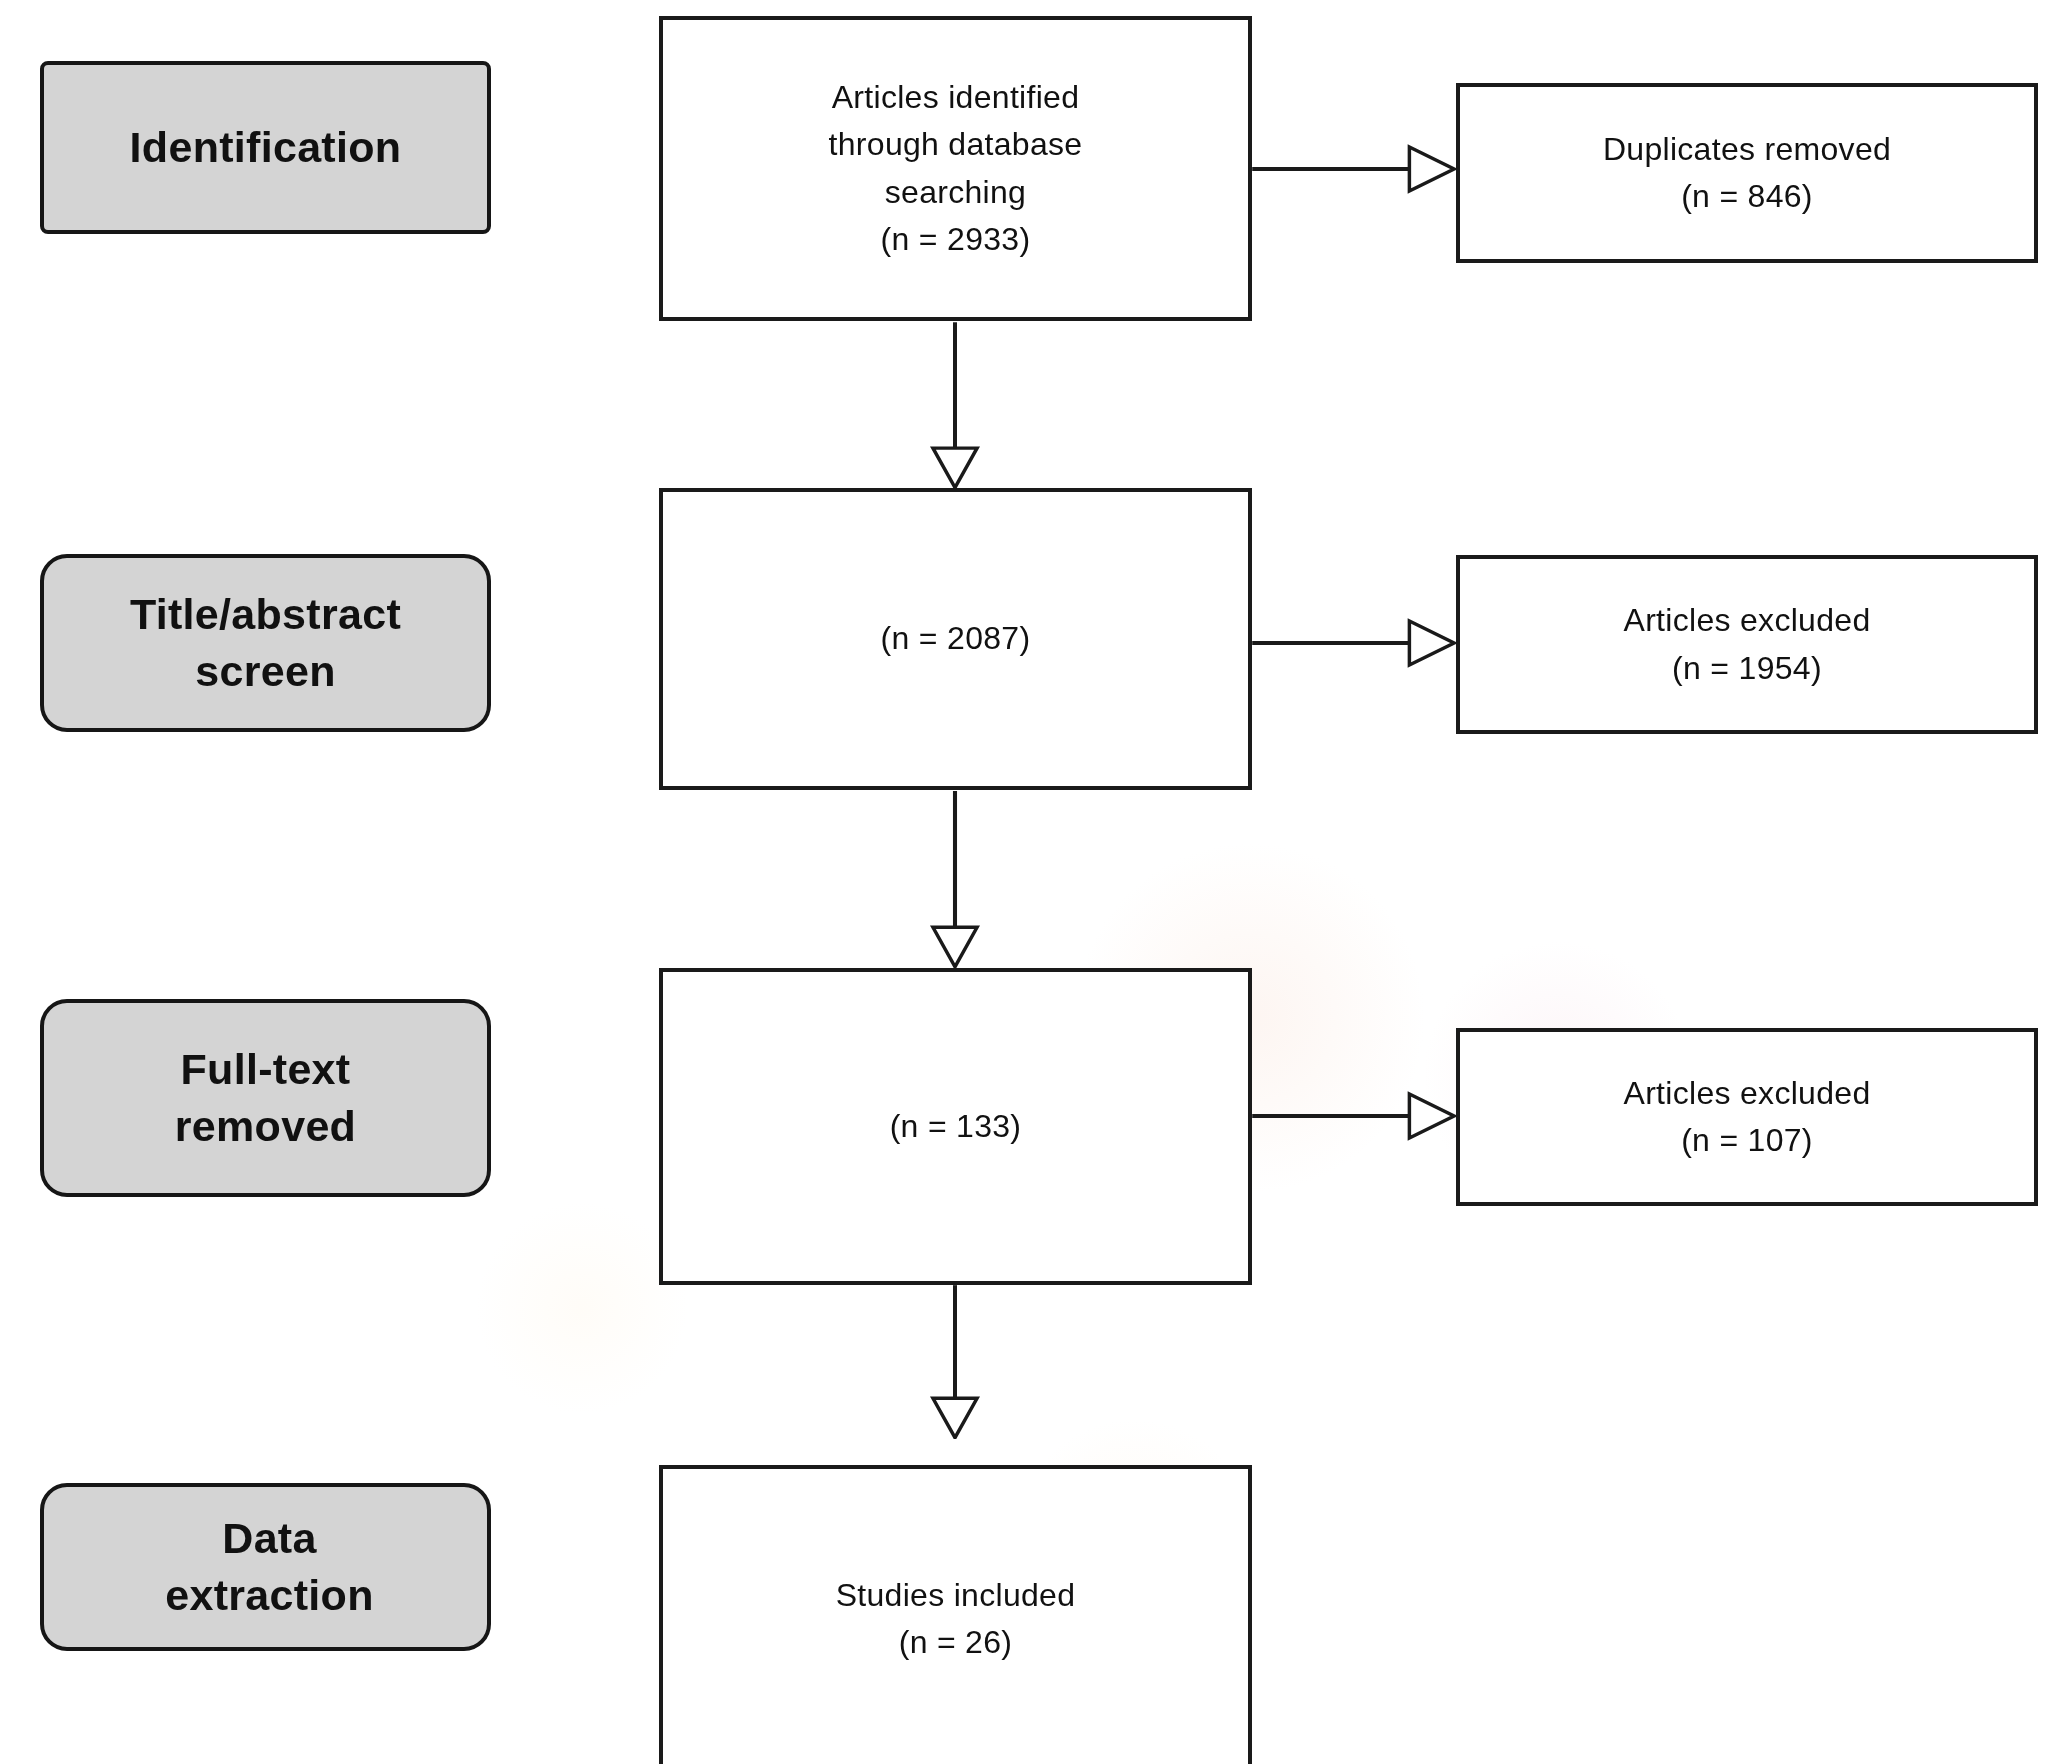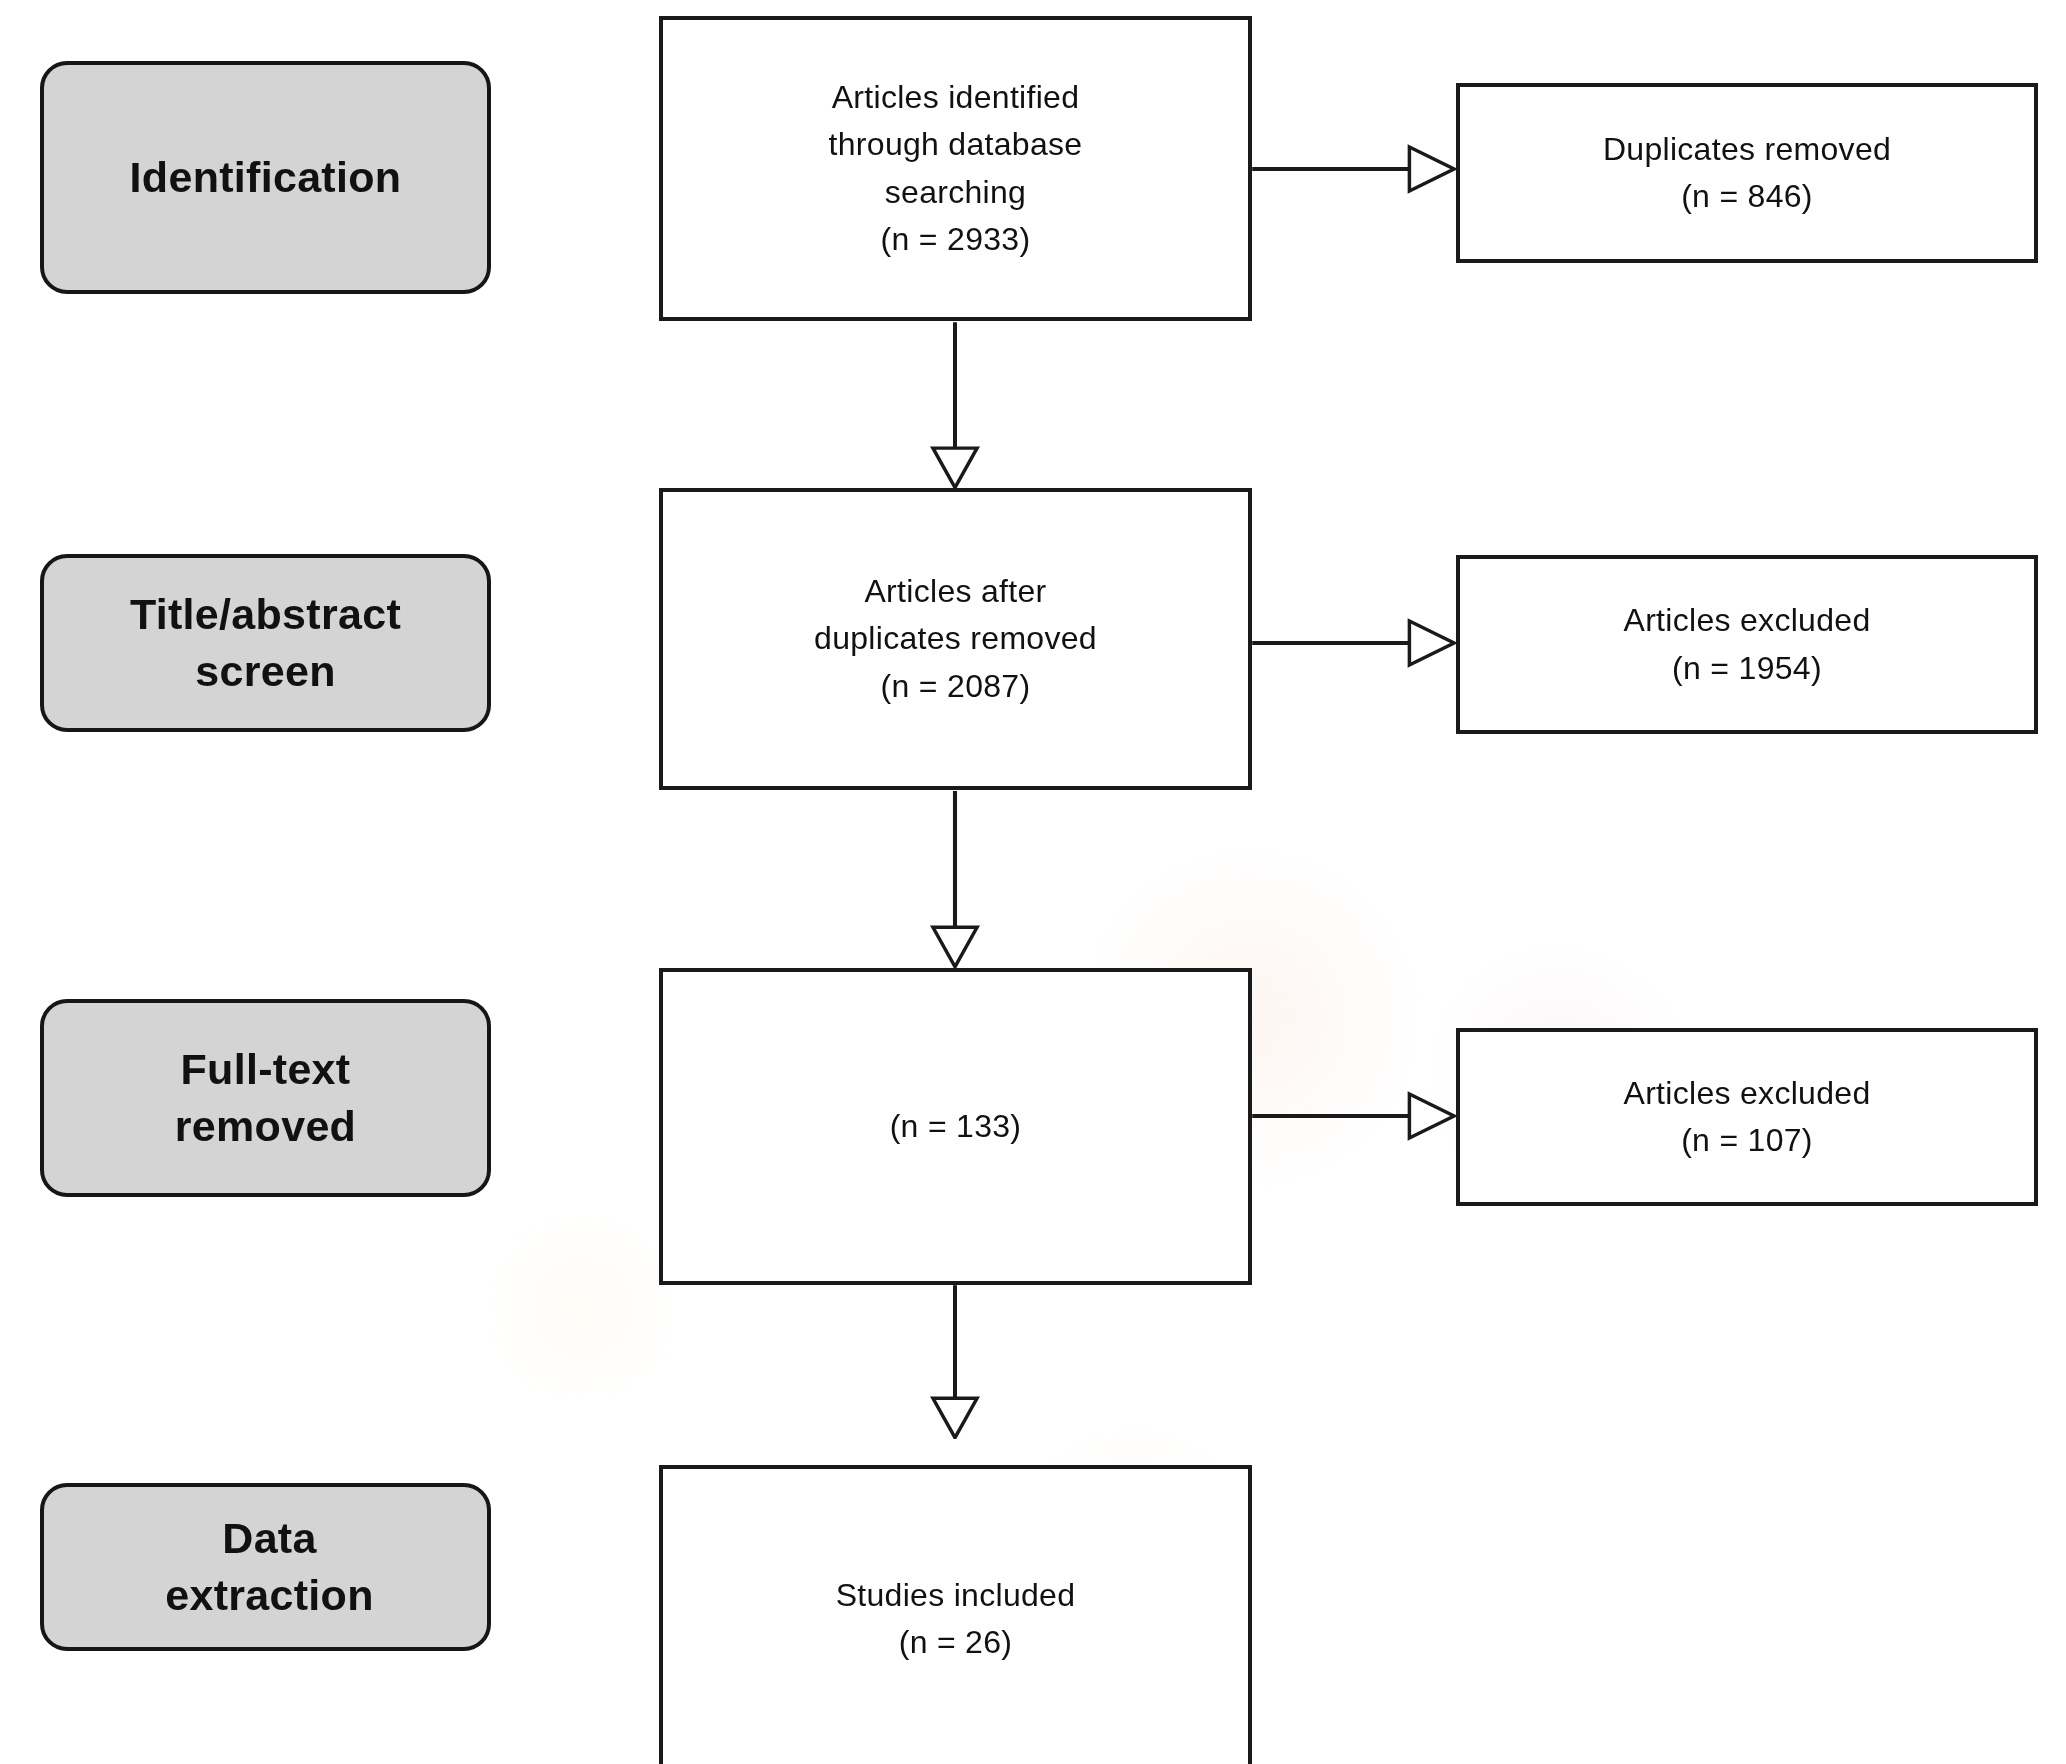--- a/index.html
+++ b/index.html
@@ -71,21 +71,21 @@
 
   #main-0 { top: 16.3px;   height: 305px; }
   #main-1 { top: 488px;  height: 302px; }
   #main-2 { top: 968px; height: 317px; }
   #main-3 { top: 1439px; height: 308px; margin-top: 26px; }
 
   #side-0 { top: 83px;  height: 180px; }
   #side-1 { top: 555px;  height: 179px; }
   #side-2 { top: 1028px; height: 178px; }
 
-  #stage-0 { top: 61px;  height: 233px; }
+  #stage-0 { top: 61px;  height: 173px; border-radius: 8px; }
   #stage-1 { top: 554px;  height: 178px; }
   #stage-2 { top: 999px; height: 198px; }
   #stage-3 { top: 1483px; height: 168px; padding-left: 8px; }
 
   .connector { position: absolute; }
   .connector svg { display: block; }
 </style>
 </head>
 <body>
 
@@ -109,22 +109,20 @@
 extraction</span>
   </div>
 
   <div class="node main-node" id="main-0">
     <div class="text">Articles identified
 through database
 searching</div>
     <div class="count">(n = 2933)</div>
   </div>
   <div class="node main-node" id="main-1">
-    <div class="text">Articles after
-duplicates removed</div>
     <div class="count">(n = 2087)</div>
   </div>
   <div class="node main-node" id="main-2">
     <div class="count">(n = 133)</div>
   </div>
   <div class="node main-node" id="main-3">
     <div class="text">Studies included</div>
     <div class="count">(n = 26)</div>
   </div>
 

